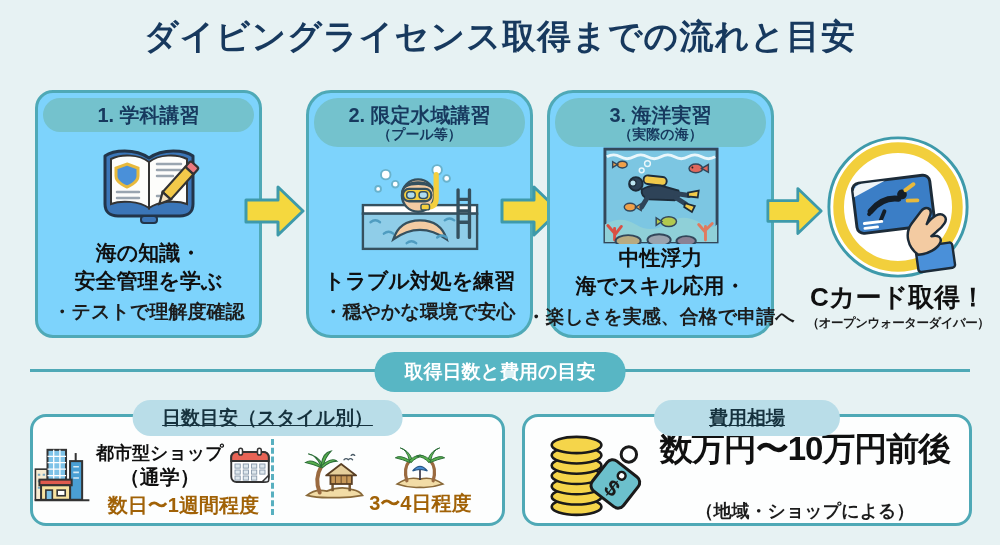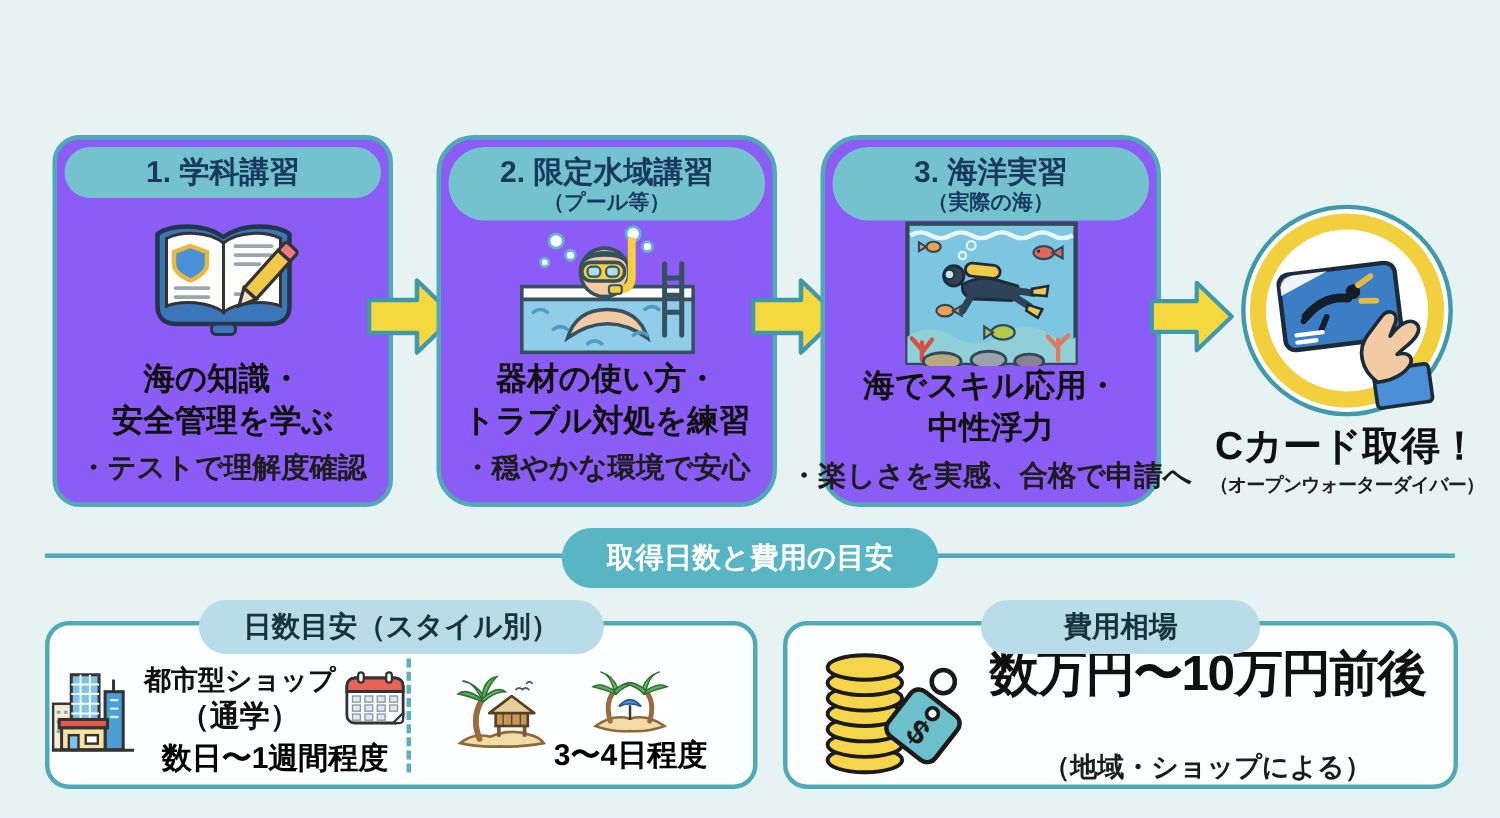--- a/index.html
+++ b/index.html
@@ -10,24 +10,24 @@
     color:#111;
   }
   .title{
     position:absolute;top:14px;left:0;right:0;margin:0;text-align:center;
     font-size:34px;font-weight:800;letter-spacing:1px;color:var(--title,#17395e);
   }
   
   .flow{position:absolute;top:88px;left:0;right:0;height:262px;}
   .step{
     position:absolute;top:2px;width:227px;height:248px;box-sizing:border-box;
-    background:#8b5cf6;border:3px solid var(--teal_border,#4fa9b6);border-radius:18px;
+    background:#7dd3fc;border:3px solid var(--teal_border,#4fa9b6);border-radius:18px;
     display:flex;flex-direction:column;align-items:center;
   }
-  .step1{left:35px;} .step2{left:291px;border-radius:25px;} .step3{left:547px;border-radius:26px;}
+  .step1{left:35px;} .step2{left:306px;border-radius:25px;} .step3{left:547px;border-radius:26px;}
   .step-pill{
     margin:5px 5px 0;align-self:stretch;background:var(--step_pill,#74c2cd);
     border-radius:24px;padding:6px 4px 5px;text-align:center;color:var(--title,#1b3c5e);
   }
   .step-h{font-size:20px;font-weight:800;line-height:1.15;}
   .step-sub{font-size:14px;font-weight:800;line-height:1.1;}
   .step-sub:empty{display:none;}
   .icon-area{flex:1;display:flex;align-items:center;justify-content:center;}
   .step-main{text-align:center;font-size:21px;font-weight:700;line-height:1.3;color:#101010;}
   .step-main span{display:block;}
@@ -50,43 +50,44 @@
   .bottom{position:absolute;top:394px;left:30px;right:28px;display:flex;gap:17px;}
   .panel{
     position:relative;margin-top:20px;height:112px;box-sizing:border-box;
     background:#fdfefe;border:3px solid var(--teal_border,#4fa9b6);border-radius:16px;
   }
   .panel-days{width:475px;flex:none;}
   .panel-cost{flex:1;}
   .panel-pill{
     position:absolute;top:-17px;left:50%;transform:translateX(-50%);
     background:var(--panel_pill,#b9dde8);color:#16323e;font-size:19px;font-weight:800;
-    padding:5px 30px;border-radius:22px;white-space:nowrap;text-align:center;
+    padding:5px 30px;border-radius:22px;white-space:nowrap;text-align:center;text-decoration:underline;
   }
   .panel-pill.wide{padding:5px 55px;}
   .days-body{display:flex;height:100%;align-items:center;padding-top:8px;box-sizing:border-box;}
   .option{flex:1;display:flex;align-items:center;justify-content:center;gap:5px;}
   .vdivider{width:0;height:76px;border-left:3px dashed #58b0c0;margin-top:6px;}
   .opt-text{display:flex;flex-direction:column;align-items:center;}
   .opt-top{display:flex;align-items:center;gap:5px;margin-top:11px;}
   .opt-namecol{display:flex;flex-direction:column;align-items:center;}
   .opt-name{font-size:18px;font-weight:800;white-space:nowrap;color:#101010;}
   .opt-style{font-size:20px;font-weight:700;color:#101010;margin-top:-1px;}
-  .opt-duration{font-size:20px;font-weight:800;white-space:nowrap;color:#000000;margin-top:1px;}
+  .opt-duration{font-size:20px;font-weight:800;white-space:nowrap;color:#a16207;margin-top:1px;}
   .cost-body{display:flex;height:100%;align-items:center;justify-content:center;gap:8px;padding-top:10px;box-sizing:border-box;}
   .cost-text{display:flex;flex-direction:column;align-items:center;gap:26px;}
   .cost-amount{font-size:33px;font-weight:800;letter-spacing:-1px;white-space:nowrap;color:#101010;}
   .cost-note{font-size:18px;font-weight:700;color:#1c1c1c;margin-top:1px;}
   svg{display:block;}
 </style>
 </head>
 <body>
 
 <div class="page">
 
+  <h1 class="title">ダイビングライセンス取得までの流れと目安</h1>
 
   <div class="flow">
 
     <section class="step step1">
       <div class="step-pill">
         <div class="step-h">1. 学科講習</div>
 
       </div>
       <div class="icon-area">
         <svg width="104" height="84" viewBox="0 0 104 84">
@@ -135,21 +136,20 @@
           <path d="M43 32 C43 16 77 16 77 32 C77 25 70 22 60 22 C50 22 43 25 43 32 Z" fill="#7a5338" stroke="#35505e" stroke-width="2"></path>
           <rect x="44" y="27" width="30" height="13" rx="6.5" fill="#f5cf3e" stroke="#35505e" stroke-width="2.5"></rect>
           <rect x="48" y="30" width="9" height="7" rx="3" fill="#aedcf0" stroke="#35505e" stroke-width="1.5"></rect>
           <rect x="61" y="30" width="9" height="7" rx="3" fill="#aedcf0" stroke="#35505e" stroke-width="1.5"></rect>
           <path d="M70 46 q9 0 9 -9 V12" stroke="#f5cf3e" stroke-width="5.5" fill="none" stroke-linecap="round"></path>
           <rect x="63" y="43" width="9" height="6" rx="2" fill="#f5cf3e" stroke="#35505e" stroke-width="1.5"></rect>
           <path d="M10 62 q5 -4 10 0 M24 74 q5 -4 10 0 M88 60 q5 -4 10 0 M80 78 q5 -4 10 0 M48 84 q5 -4 10 0" stroke="#4f9cc0" stroke-width="2.5" fill="none" stroke-linecap="round"></path>
         </svg>
       </div>
       <div class="step-main">
-        <span>器材の使い方・</span>
         <span>トラブル対処を練習</span>
       </div>
       <div class="step-note">・穏やかな環境で安心</div>
     </section>
 
     <svg class="arrow arrow2" viewBox="0 0 62 56">
       <polygon points="2,17 34,17 34,4 59,28 34,52 34,39 2,39" fill="#f5d83e" stroke="#3e9aaa" stroke-width="3" stroke-linejoin="round"></polygon>
     </svg>
 
     <section class="step step3">
@@ -182,22 +182,22 @@
           <path d="M40 44 Q52 37 64 41 L78 45 Q81 52 74 55 L48 54 Q39 52 40 44 Z" fill="#2e4358" stroke="#1d2c3a" stroke-width="2"></path>
           <circle cx="34" cy="38" r="7" fill="#2e4358" stroke="#1d2c3a" stroke-width="2"></circle>
           <circle cx="31" cy="37" r="3.2" fill="#bfe6f2" stroke="#1d2c3a" stroke-width="1.2"></circle>
           <path d="M46 52 l-6 10" stroke="#2e4358" stroke-width="5" stroke-linecap="round"></path>
           <path d="M76 48 l13 2 M75 52 l11 7" stroke="#2e4358" stroke-width="5" stroke-linecap="round"></path>
           <path d="M88 47 l11 -2 -1 7 -10 -1 Z" fill="#f0c94a" stroke="#1d2c3a" stroke-width="1.8"></path>
           <path d="M85 58 l10 3 -3 6 -8 -5 Z" fill="#f0c94a" stroke="#1d2c3a" stroke-width="1.8"></path>
         </svg>
       </div>
       <div class="step-main">
+        <span>中性浮力</span>
         <span>海でスキル応用・</span>
-        <span>中性浮力</span>
       </div>
       <div class="step-note">・楽しさを実感、合格で申請へ</div>
     </section>
 
     <svg class="arrow arrow3" viewBox="0 0 62 56">
       <polygon points="2,17 34,17 34,4 59,28 34,52 34,39 2,39" fill="#f5d83e" stroke="#3e9aaa" stroke-width="3" stroke-linejoin="round"></polygon>
     </svg>
 
     <div class="ccard">
       <svg width="146" height="146" viewBox="0 0 150 150" style="margin:0 auto;">

